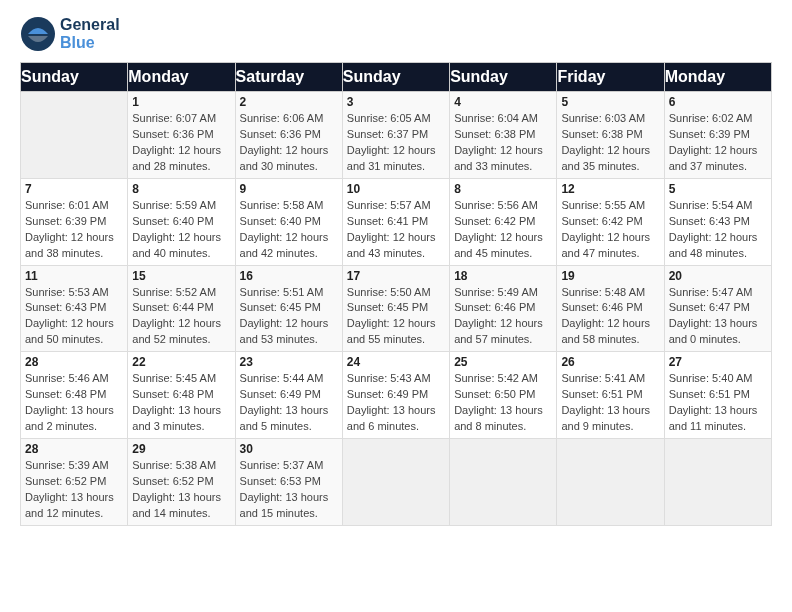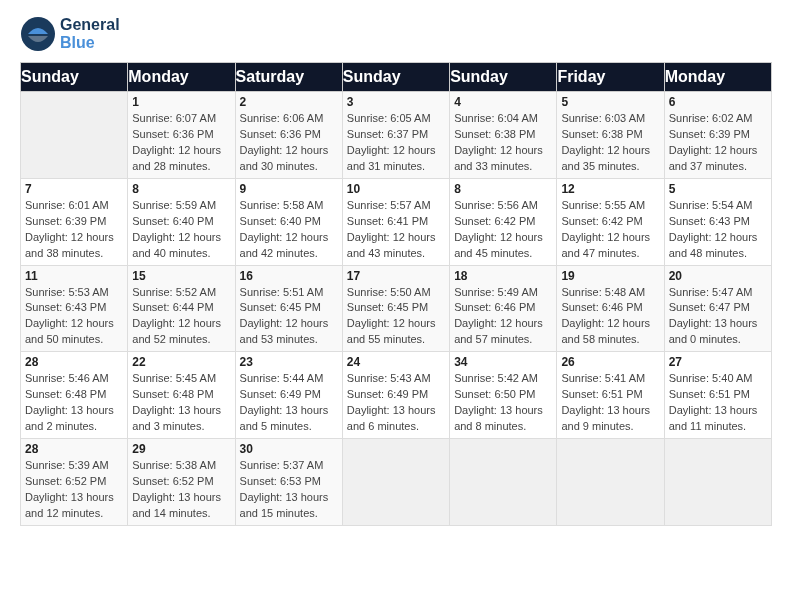--- a/index.html
+++ b/index.html
@@ -222,21 +222,21 @@
           </td>
           <td>
             <span class="day-num">23</span>
             <div class="day-info">Sunrise: 5:44 AM<br>Sunset: 6:49 PM<br>Daylight: 13 hours<br>and 5 minutes.</div>
           </td>
           <td>
             <span class="day-num">24</span>
             <div class="day-info">Sunrise: 5:43 AM<br>Sunset: 6:49 PM<br>Daylight: 13 hours<br>and 6 minutes.</div>
           </td>
           <td>
-            <span class="day-num">34</span>
+            <span class="day-num">25</span>
             <div class="day-info">Sunrise: 5:42 AM<br>Sunset: 6:50 PM<br>Daylight: 13 hours<br>and 8 minutes.</div>
           </td>
           <td>
             <span class="day-num">26</span>
             <div class="day-info">Sunrise: 5:41 AM<br>Sunset: 6:51 PM<br>Daylight: 13 hours<br>and 9 minutes.</div>
           </td>
           <td>
             <span class="day-num">27</span>
             <div class="day-info">Sunrise: 5:40 AM<br>Sunset: 6:51 PM<br>Daylight: 13 hours<br>and 11 minutes.</div>
           </td>

